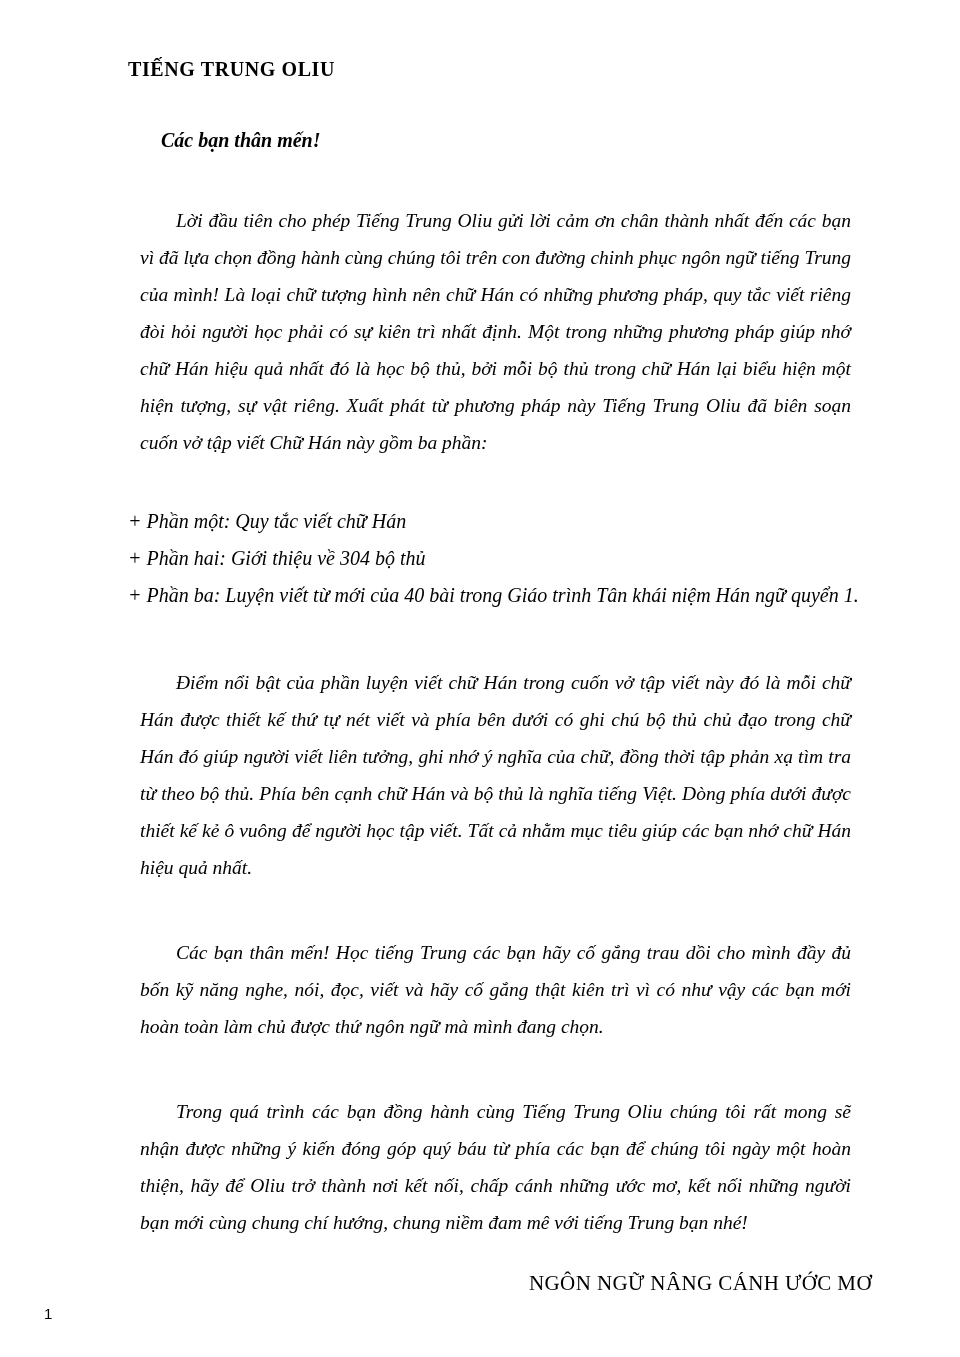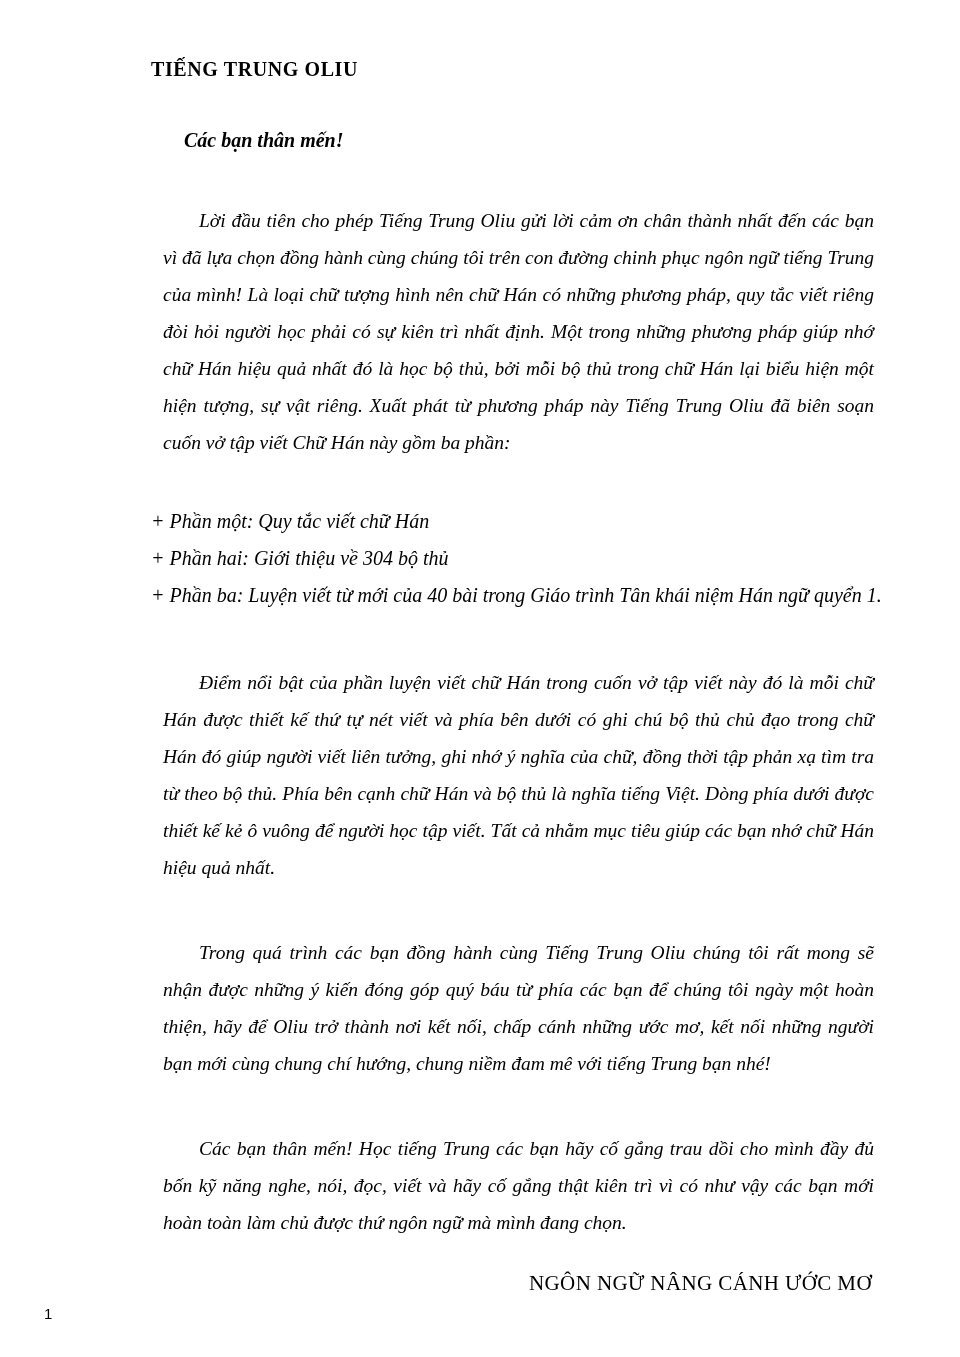--- a/index.html
+++ b/index.html
@@ -14,21 +14,21 @@
   .page {
     position: relative;
     width: 960px;
     height: 1357px;
     background: #ffffff;
     overflow: hidden;
     box-sizing: border-box;
   }
   .content {
     position: absolute;
-    left: 151px;
+    left: 128px;
     top: 0;
     width: 735px;
   }
 
   
   .doc-title {
     font-family: "Liberation Serif", "DejaVu Serif", serif;
     font-weight: bold;
     font-style: normal;
     font-size: 20px;
@@ -126,23 +126,23 @@
     <p class="para p1">Lời đầu tiên cho phép Tiếng Trung Oliu gửi lời cảm ơn chân thành nhất đến các bạn vì đã lựa chọn đồng hành cùng chúng tôi trên con đường chinh phục ngôn ngữ tiếng Trung của mình! Là loại chữ tượng hình nên chữ Hán có những phương pháp, quy tắc viết riêng đòi hỏi người học phải có sự kiên trì nhất định. Một trong những phương pháp giúp nhớ chữ Hán hiệu quả nhất đó là học bộ thủ, bởi mỗi bộ thủ trong chữ Hán lại biểu hiện một hiện tượng, sự vật riêng. Xuất phát từ phương pháp này Tiếng Trung Oliu đã biên soạn cuốn vở tập viết Chữ Hán này gồm ba phần:</p>
 
     <div class="list-block">
       <p class="list-item">+ Phần một: Quy tắc viết chữ Hán</p>
       <p class="list-item">+ Phần hai: Giới thiệu về 304 bộ thủ</p>
       <p class="list-item">+ Phần ba: Luyện viết từ mới của 40 bài trong Giáo trình Tân khái niệm Hán ngữ quyển 1.</p>
     </div>
 
     <p class="para p2">Điểm nổi bật của phần luyện viết chữ Hán trong cuốn vở tập viết này đó là mỗi chữ Hán được thiết kế thứ tự nét viết và phía bên dưới có ghi chú bộ thủ chủ đạo trong chữ Hán đó giúp người viết liên tưởng, ghi nhớ ý nghĩa của chữ, đồng thời tập phản xạ tìm tra từ theo bộ thủ. Phía bên cạnh chữ Hán và bộ thủ là nghĩa tiếng Việt. Dòng phía dưới được thiết kế kẻ ô vuông để người học tập viết. Tất cả nhằm mục tiêu giúp các bạn nhớ chữ Hán hiệu quả nhất.</p>
 
+    <p class="para p3">Các bạn thân mến! Học tiếng Trung các bạn hãy cố gắng trau dồi cho mình đầy đủ bốn kỹ năng nghe, nói, đọc, viết và hãy cố gắng thật kiên trì vì có như vậy các bạn mới hoàn toàn làm chủ được thứ ngôn ngữ mà mình đang chọn.</p>
+
     <p class="para p4">Trong quá trình các bạn đồng hành cùng Tiếng Trung Oliu chúng tôi rất mong sẽ nhận được những ý kiến đóng góp quý báu từ phía các bạn để chúng tôi ngày một hoàn thiện, hãy để Oliu trở thành nơi kết nối, chấp cánh những ước mơ, kết nối những người bạn mới cùng chung chí hướng, chung niềm đam mê với tiếng Trung bạn nhé!</p>
-
-    <p class="para p3">Các bạn thân mến! Học tiếng Trung các bạn hãy cố gắng trau dồi cho mình đầy đủ bốn kỹ năng nghe, nói, đọc, viết và hãy cố gắng thật kiên trì vì có như vậy các bạn mới hoàn toàn làm chủ được thứ ngôn ngữ mà mình đang chọn.</p>
 
   </div>
 
   <div class="footer-tagline">NGÔN NGỮ NÂNG CÁNH ƯỚC MƠ</div>
 
   <div class="page-number">1</div>
 
 </div>
 
 </body></html>

